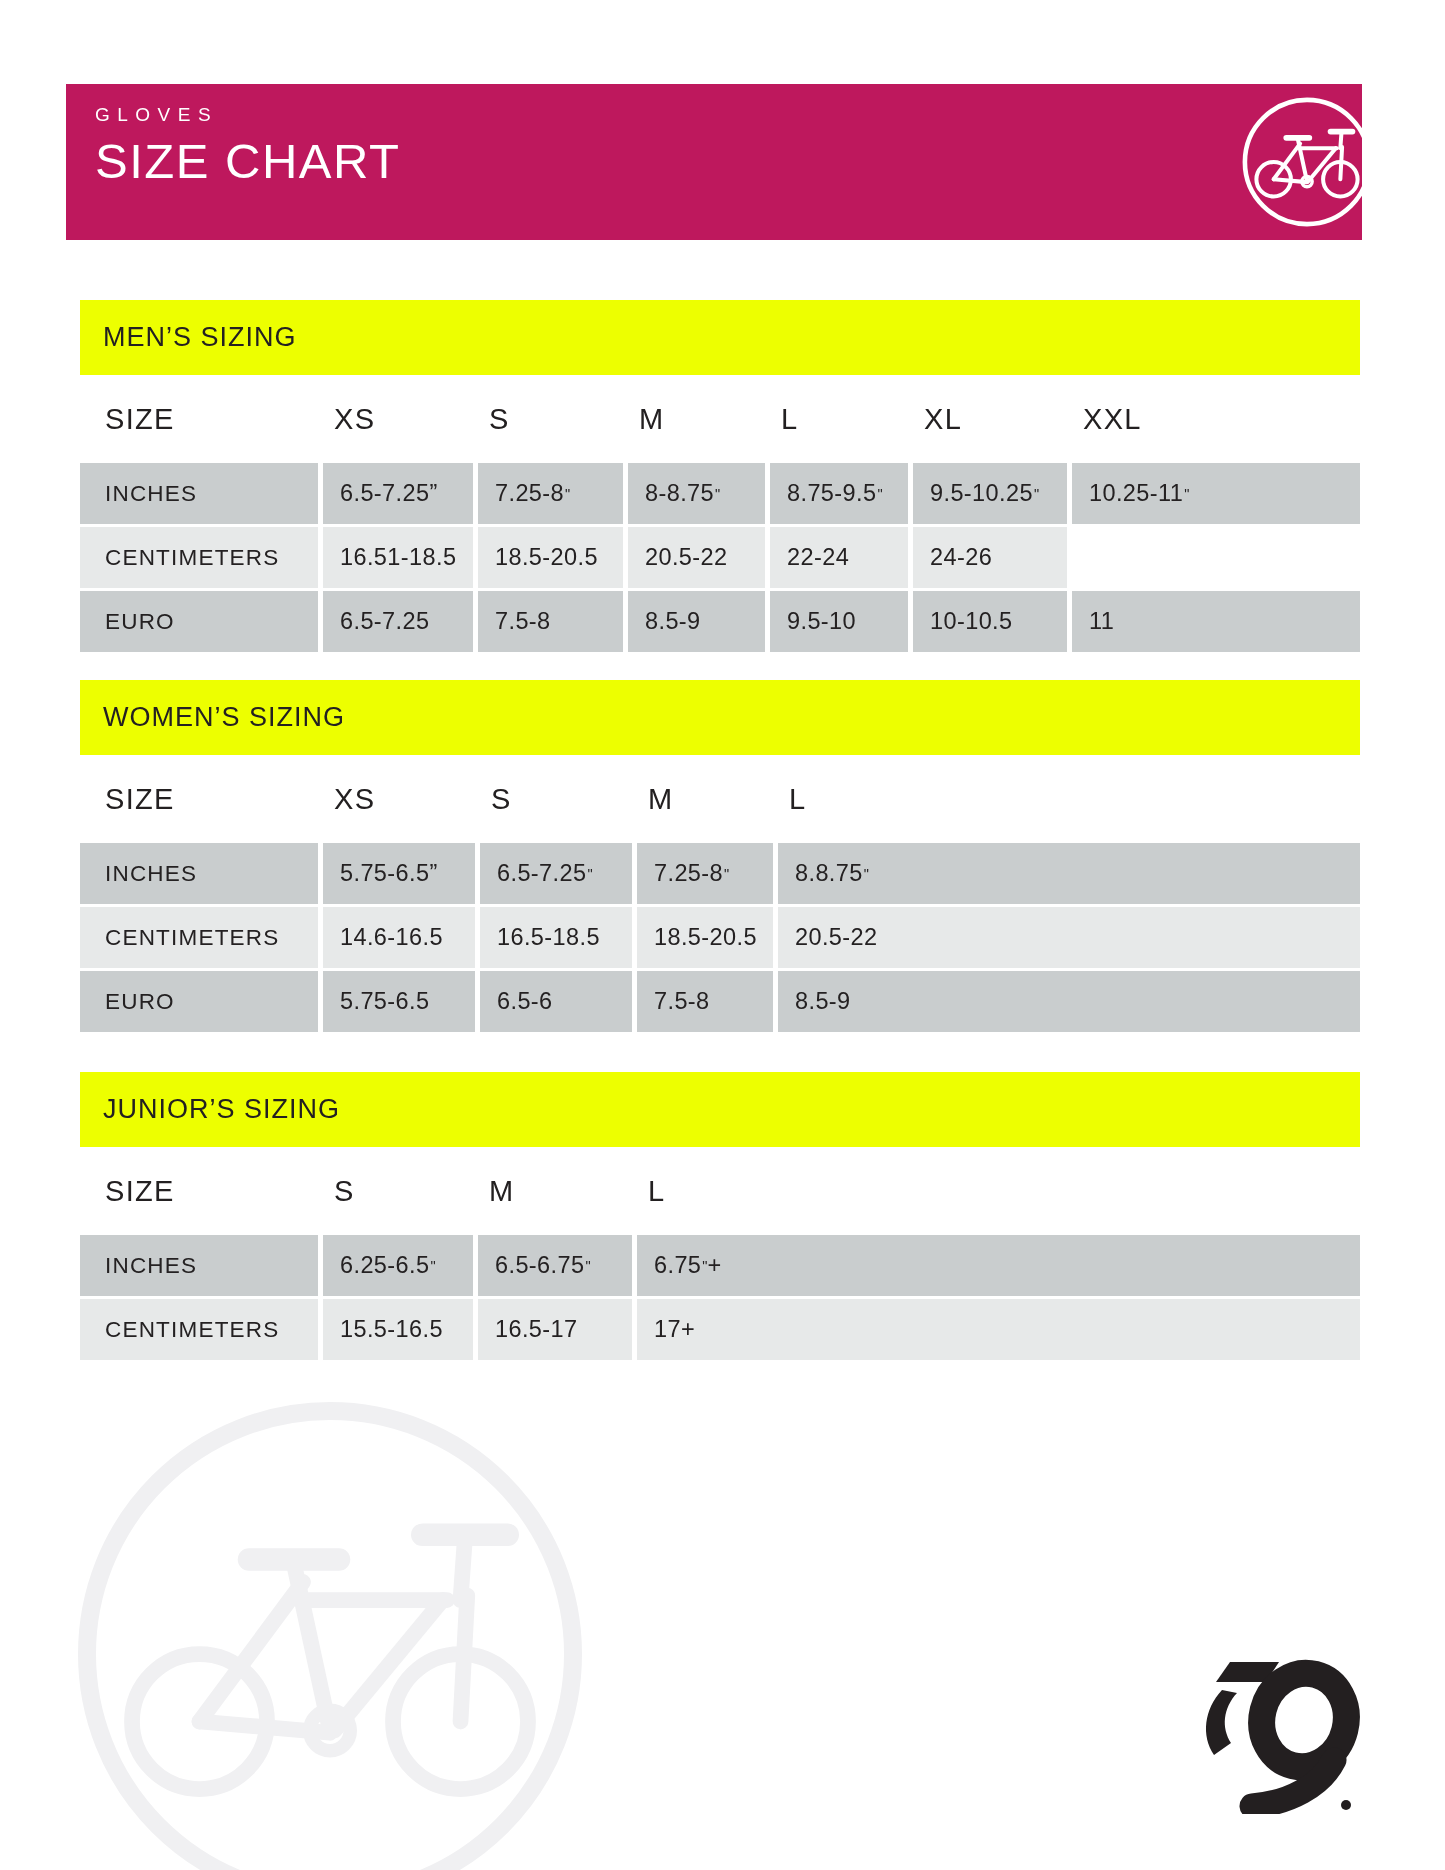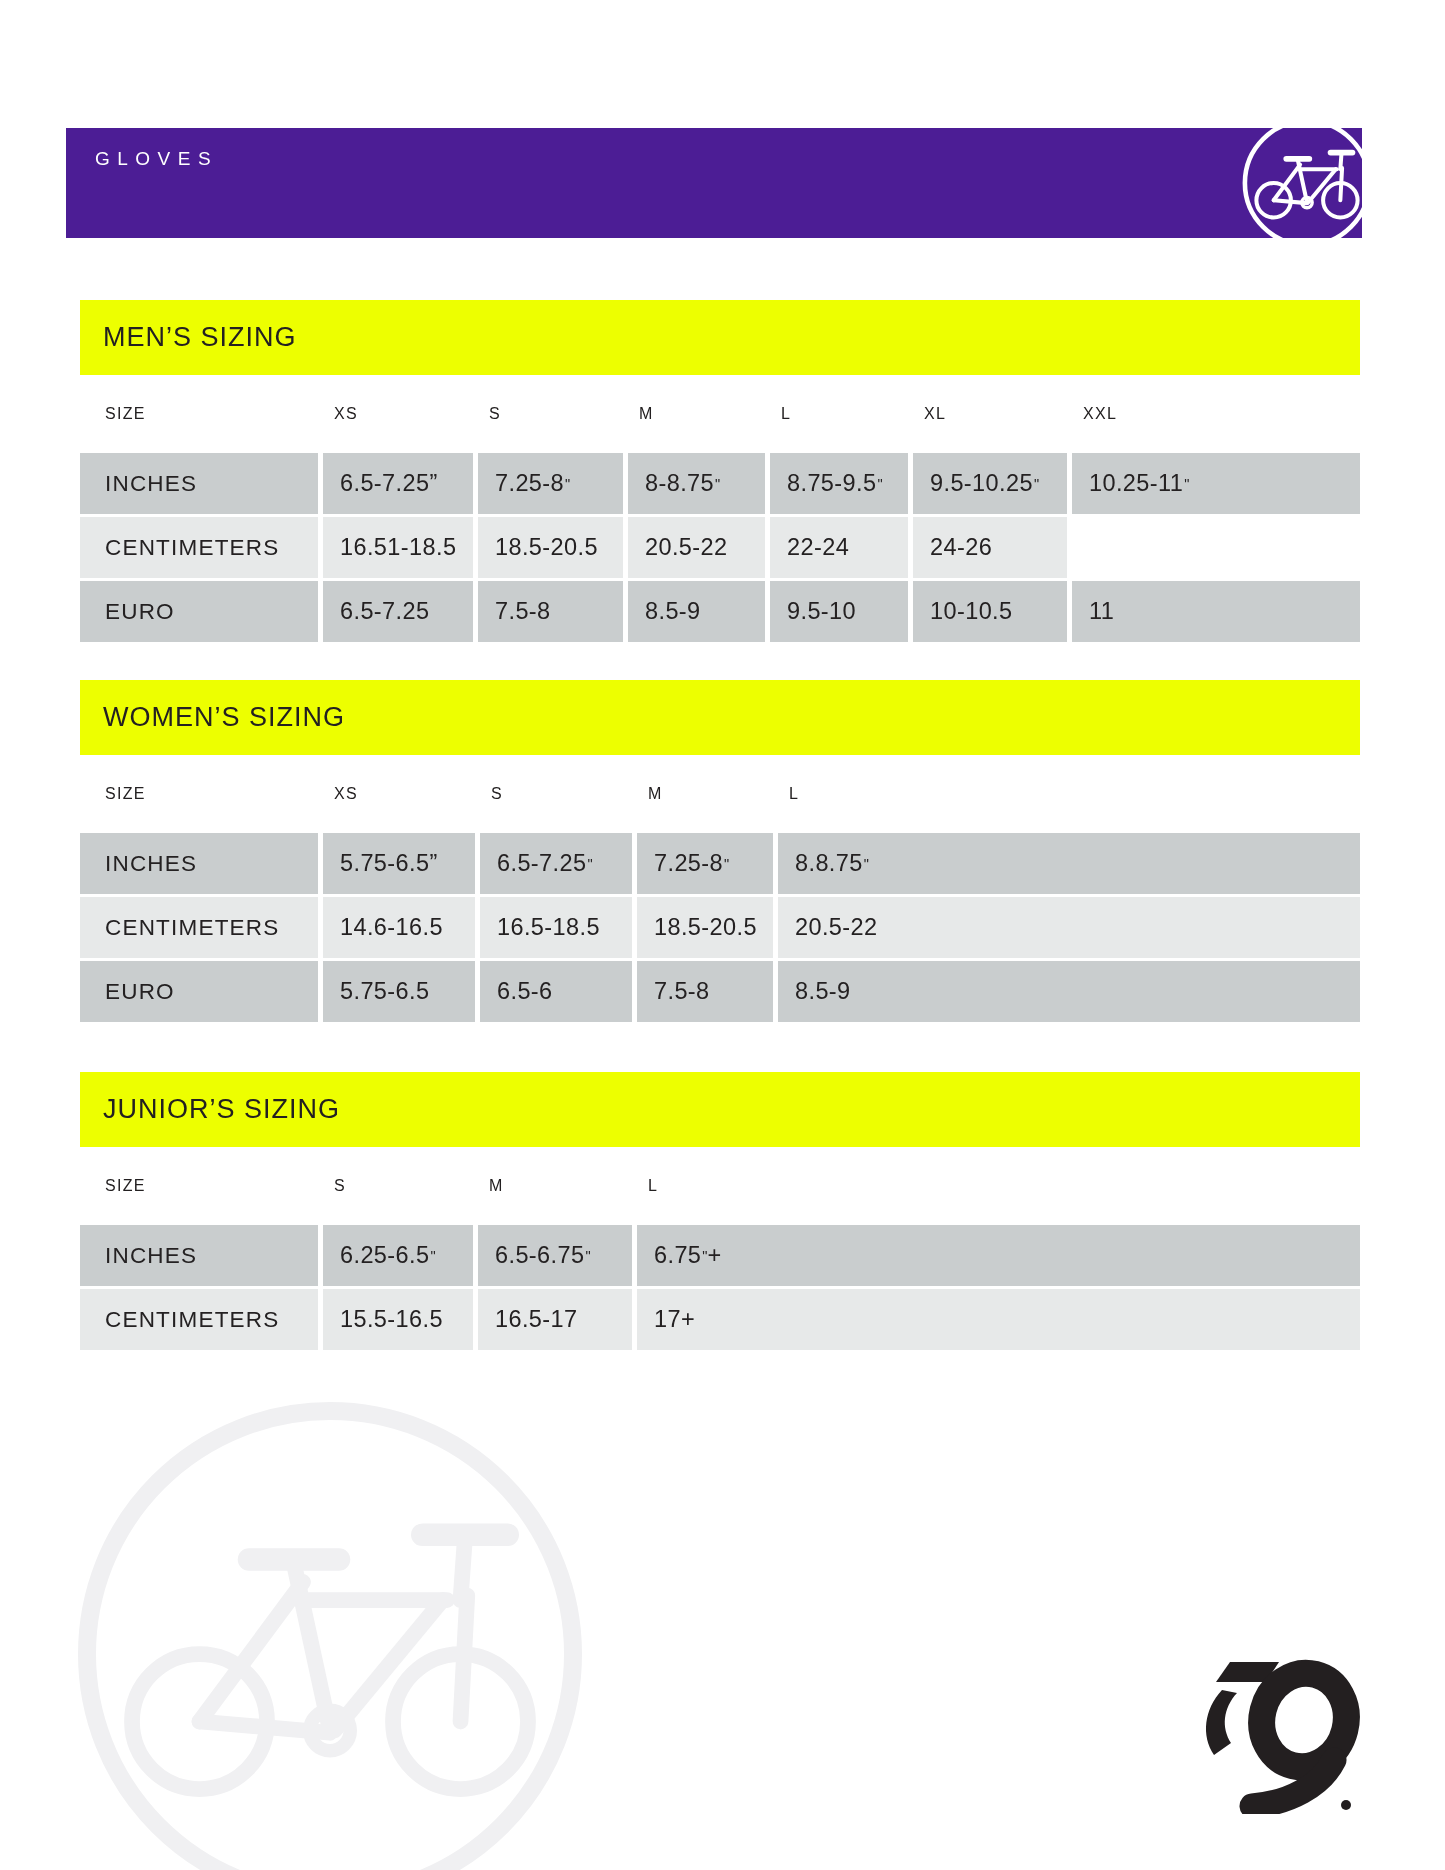--- a/index.html
+++ b/index.html
@@ -3,22 +3,22 @@
 <meta charset="utf-8">
 <style>
   html,body { margin:0; padding:0; background:#ffffff; }
   .page {
     position:relative; width:1445px; height:1870px; background:#ffffff;
     overflow:hidden; font-family:"Liberation Sans", sans-serif; color:#242122;
   }
 
   
   .header-bar {
-    position:absolute; left:66px; top:84px; width:1296px; height:110px;
-    background:#4c1d95; color:#ffffff; overflow:hidden;margin-top:44px;
+    position:absolute; left:66px; top:84px; width:1296px; height:156px;
+    background:#be185d; color:#ffffff; overflow:hidden;
   }
   .header-text { padding:20px 0 0 29px; }
   .kicker { font-size:19px; font-weight:500; letter-spacing:7.5px; }
   .big-title { font-size:49px; font-weight:500; letter-spacing:1.5px; margin-top:7px; }
   .header-bike {
     position:absolute; top:50%; right:-14px; transform:translateY(-50%);
     width:138px; height:138px; color:#ffffff;
   }
 
   
@@ -30,21 +30,21 @@
   .band {
     height:75px; background:#EDFF00; display:flex; align-items:center;
     padding-left:23px; box-sizing:border-box;
     font-size:27px; font-weight:500; letter-spacing:1px; color:#232021;
   }
   .grid { display:grid; column-gap:5px; }
   .cols-mens    { grid-template-columns:238px 150px 145px 137px 138px 154px 1fr; }
   .cols-womens  { grid-template-columns:238px 152px 152px 136px 1fr; }
   .cols-juniors { grid-template-columns:238px 150px 154px 1fr; }
 
-  .size-row { height:78px; align-items:center; font-size:16px; letter-spacing:1.3px; color:#232021; }
+  .size-row { height:88px; align-items:center; font-size:29px; letter-spacing:1.3px; color:#232021; }
   .size-row > div:first-child { padding-left:25px; }
   .size-row > div { padding-left:11px; }
 
   .data-row { height:61px; margin-bottom:3px; font-size:23.5px; letter-spacing:0.4px; }
   .data-row > div {
     display:flex; align-items:center; height:100%;
     padding-left:17px; box-sizing:border-box;
   }
   .data-row > .lab { padding-left:25px; letter-spacing:1.2px; font-size:22.5px;text-align:right; }
   .c-dark  > div { background:#C9CDCE; }
@@ -82,20 +82,21 @@
         </g>
         <path d="M84,78 L124,78" stroke-width="10" stroke-linecap="round"></path>
         <path d="M161,67 L199,67" stroke-width="10" stroke-linecap="round"></path>
       </g>
     </symbol>
   </svg>
 
   <div class="header-bar">
     <div class="header-text">
       <div class="kicker">GLOVES</div>
+      <div class="big-title">SIZE CHART</div>
     </div>
     <svg class="header-bike" viewBox="0 0 240 240">
       <use href="#bike"></use>
     </svg>
   </div>
 
   <div>
       <section class="sec sec-mens">
         <div class="band">MEN’S SIZING</div>
         <div class="size-row grid cols-mens">

